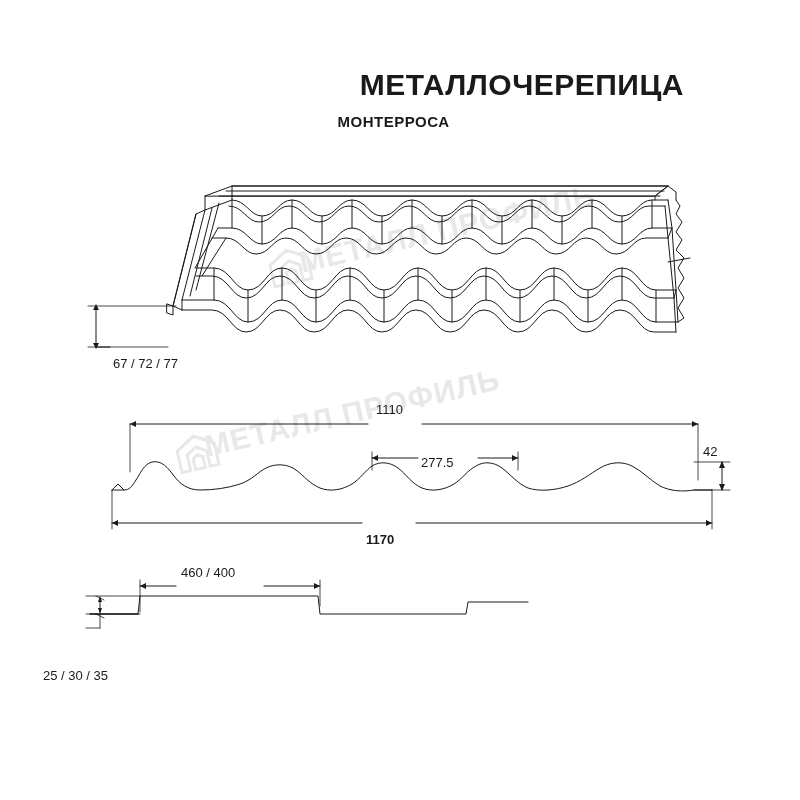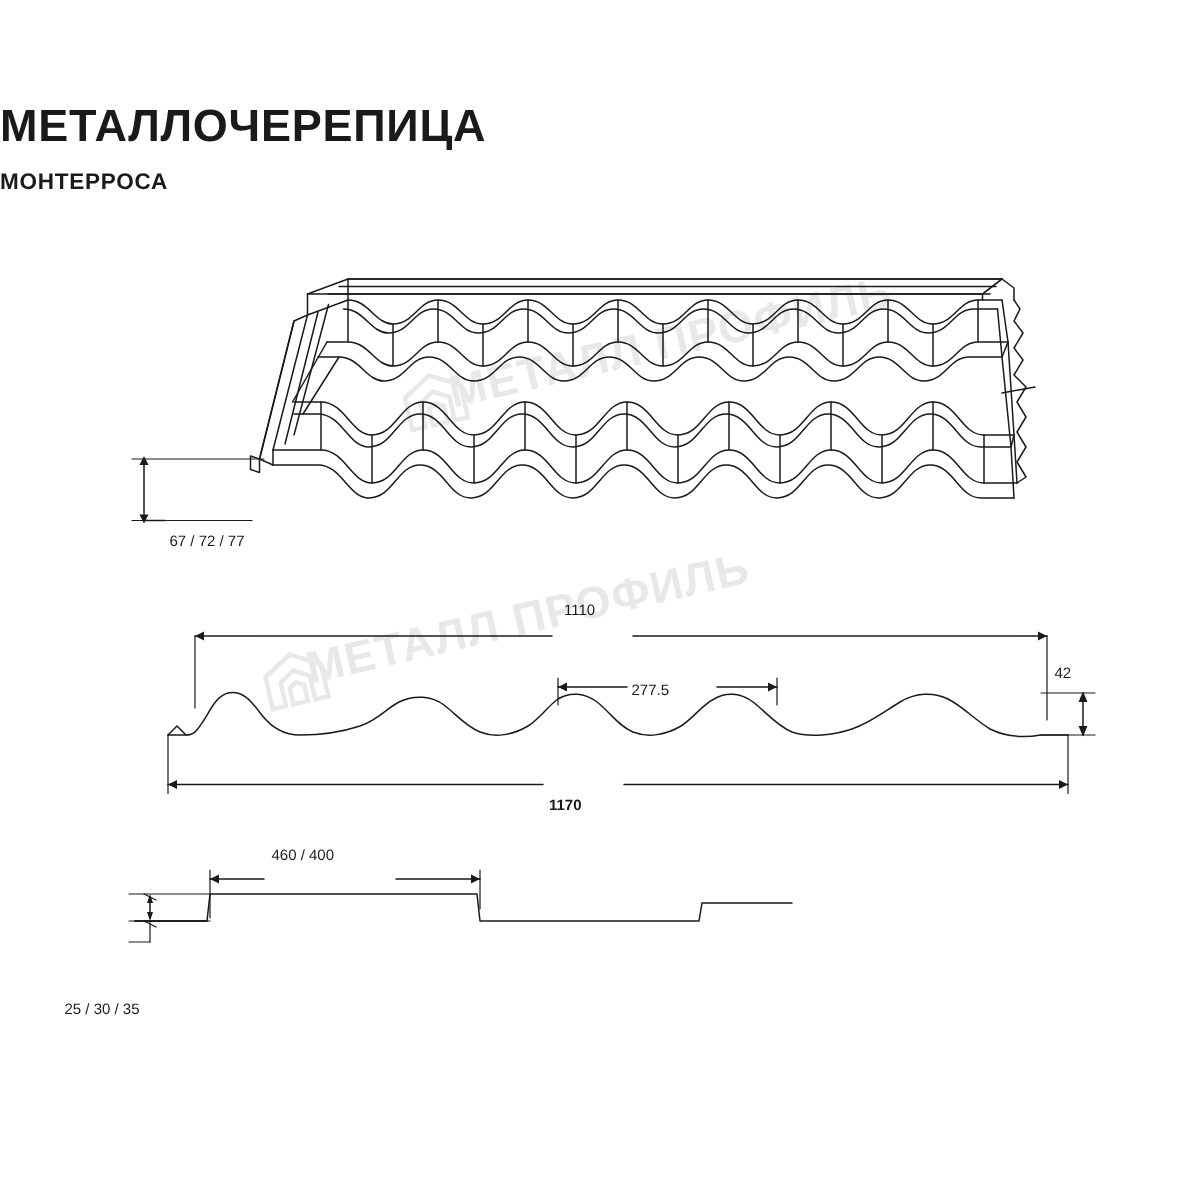--- a/index.html
+++ b/index.html
@@ -20,39 +20,40 @@
     left: 0;
     top: 0;
     width: 800px;
     height: 800px;
   }
   .title-main {
     position: absolute;
     left: 0;
     top: 68px;
     width: 684px;
-    text-align: left;
+    text-align: right;
     font-size: 30px;
     font-weight: bold;
     letter-spacing: 0.5px;
     color: #1a1a1a;
   }
   .title-sub {
     position: absolute;
     left: 0;
     top: 113px;
     width: 787px;
+    text-align: center;
     font-size: 15px;
     font-weight: bold;
     letter-spacing: 0.5px;
     color: #1a1a1a;
   }
   .dim-label {
     position: absolute;
-    font-size: 10px;
+    font-size: 13px;
     color: #1a1a1a;
     white-space: nowrap;
   }
   .lbl-height { left: 113px; top: 356px; }
   .lbl-1110   { left: 376px; top: 402px; }
   .lbl-2775   { left: 421px; top: 455px; }
   .lbl-42     { left: 703px; top: 444px; text-align: right; }
   .lbl-1170   { left: 366px; top: 532px; font-weight: bold; }
   .lbl-350    { left: 181px; top: 565px; }
   .lbl-25     { left: 43px;  top: 636px; margin-top: 32px; }

